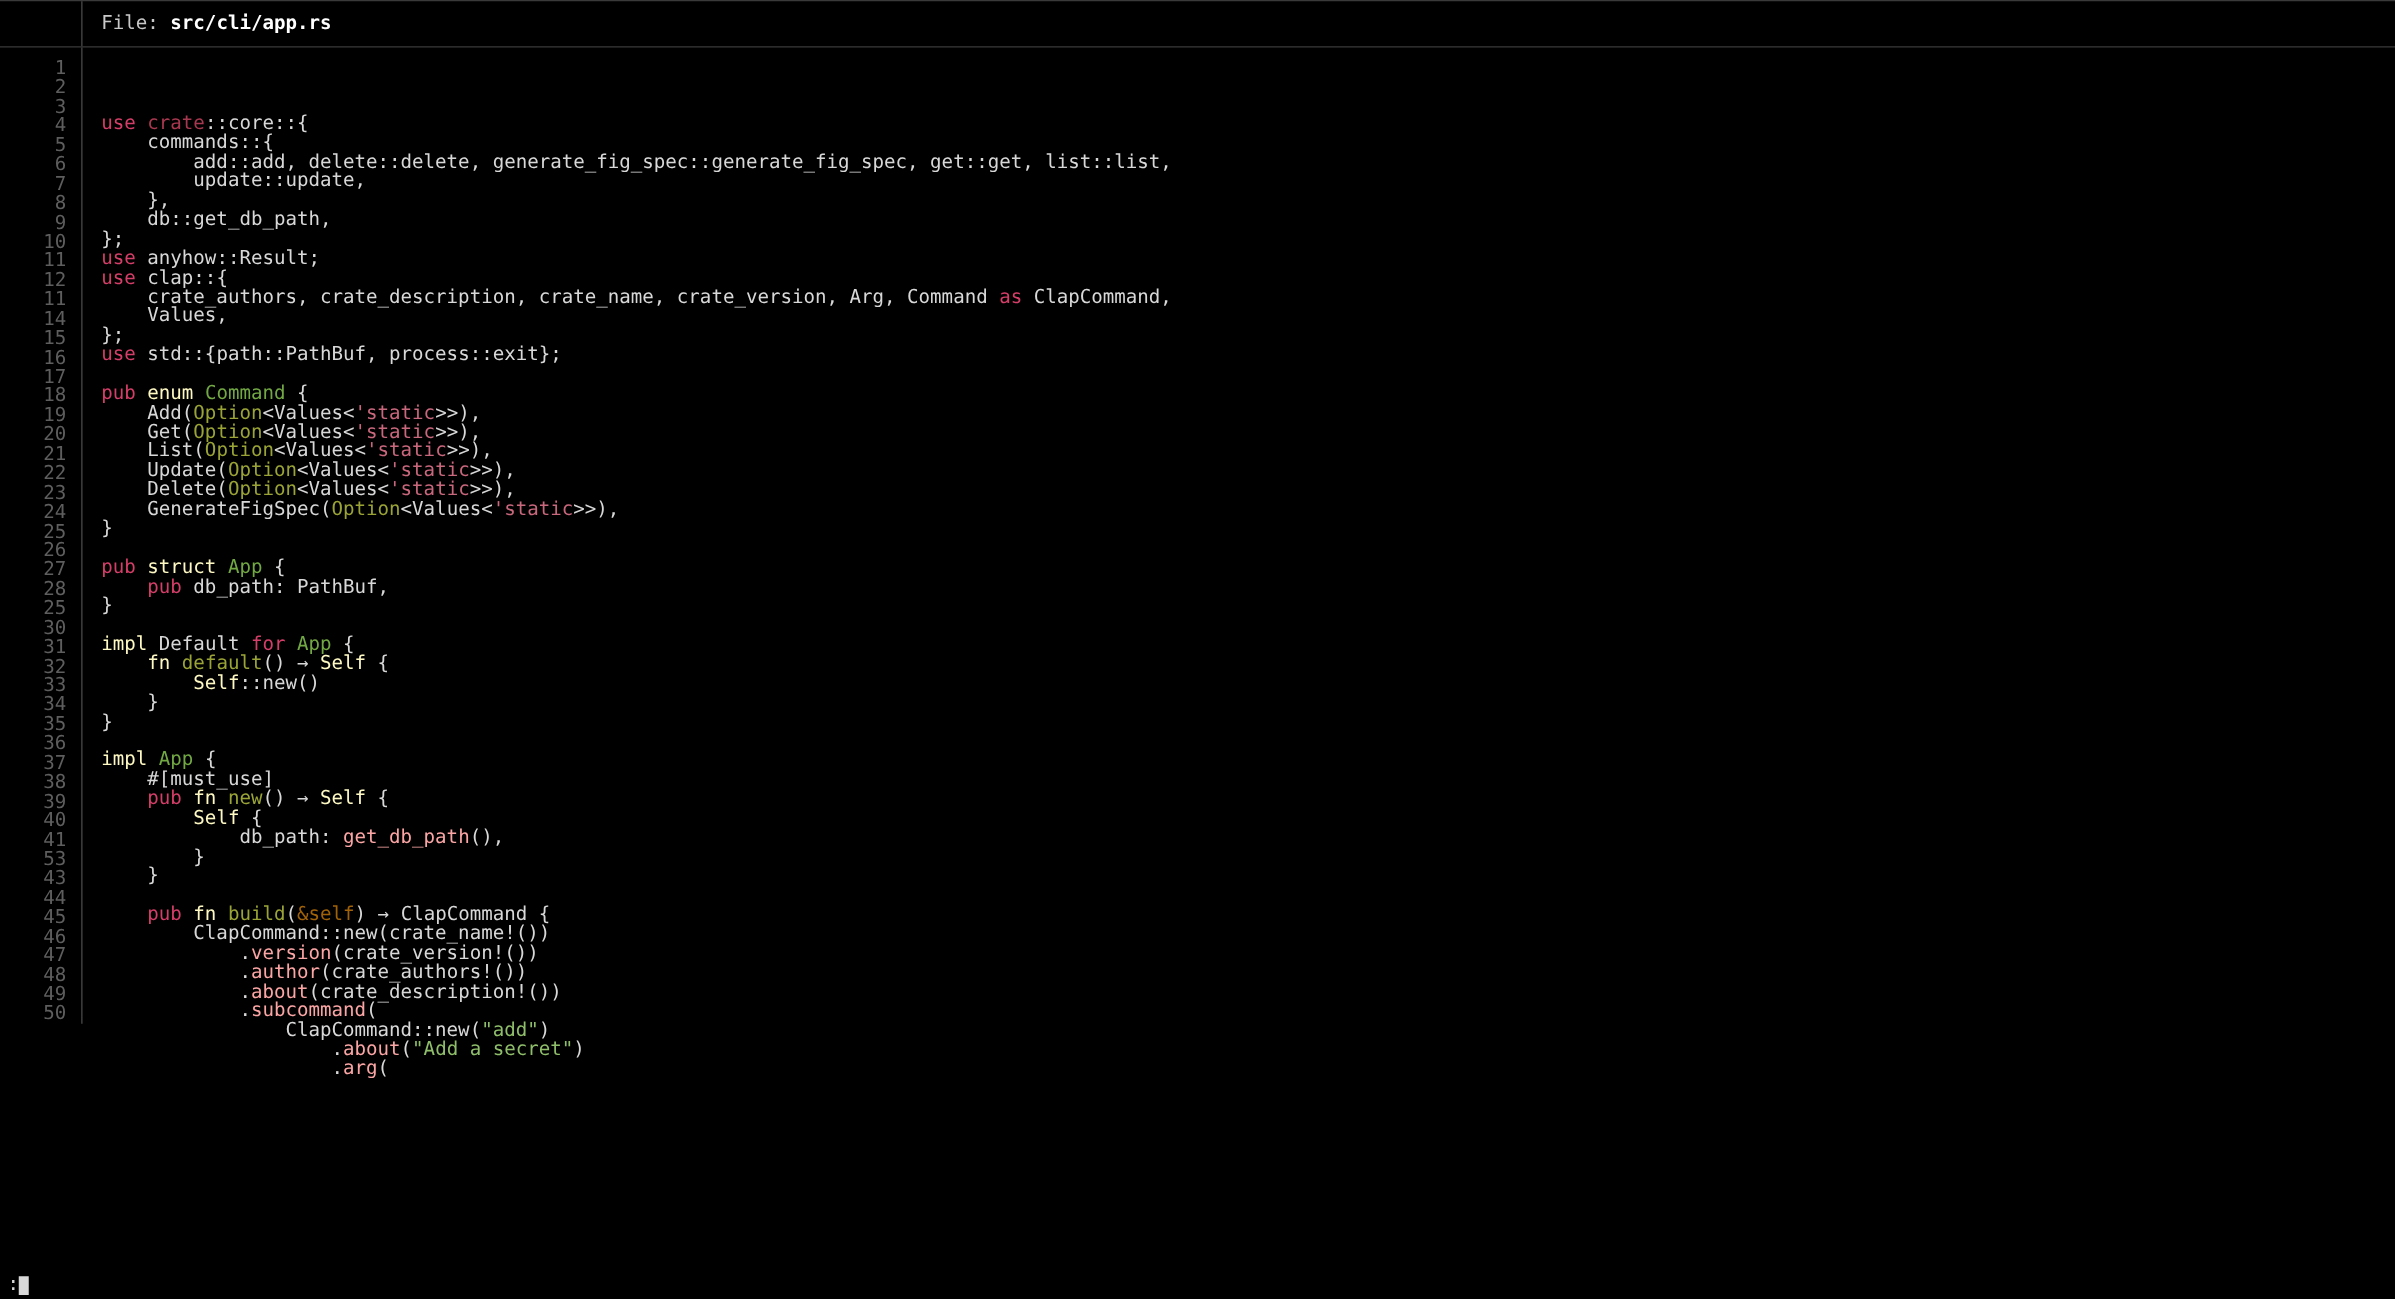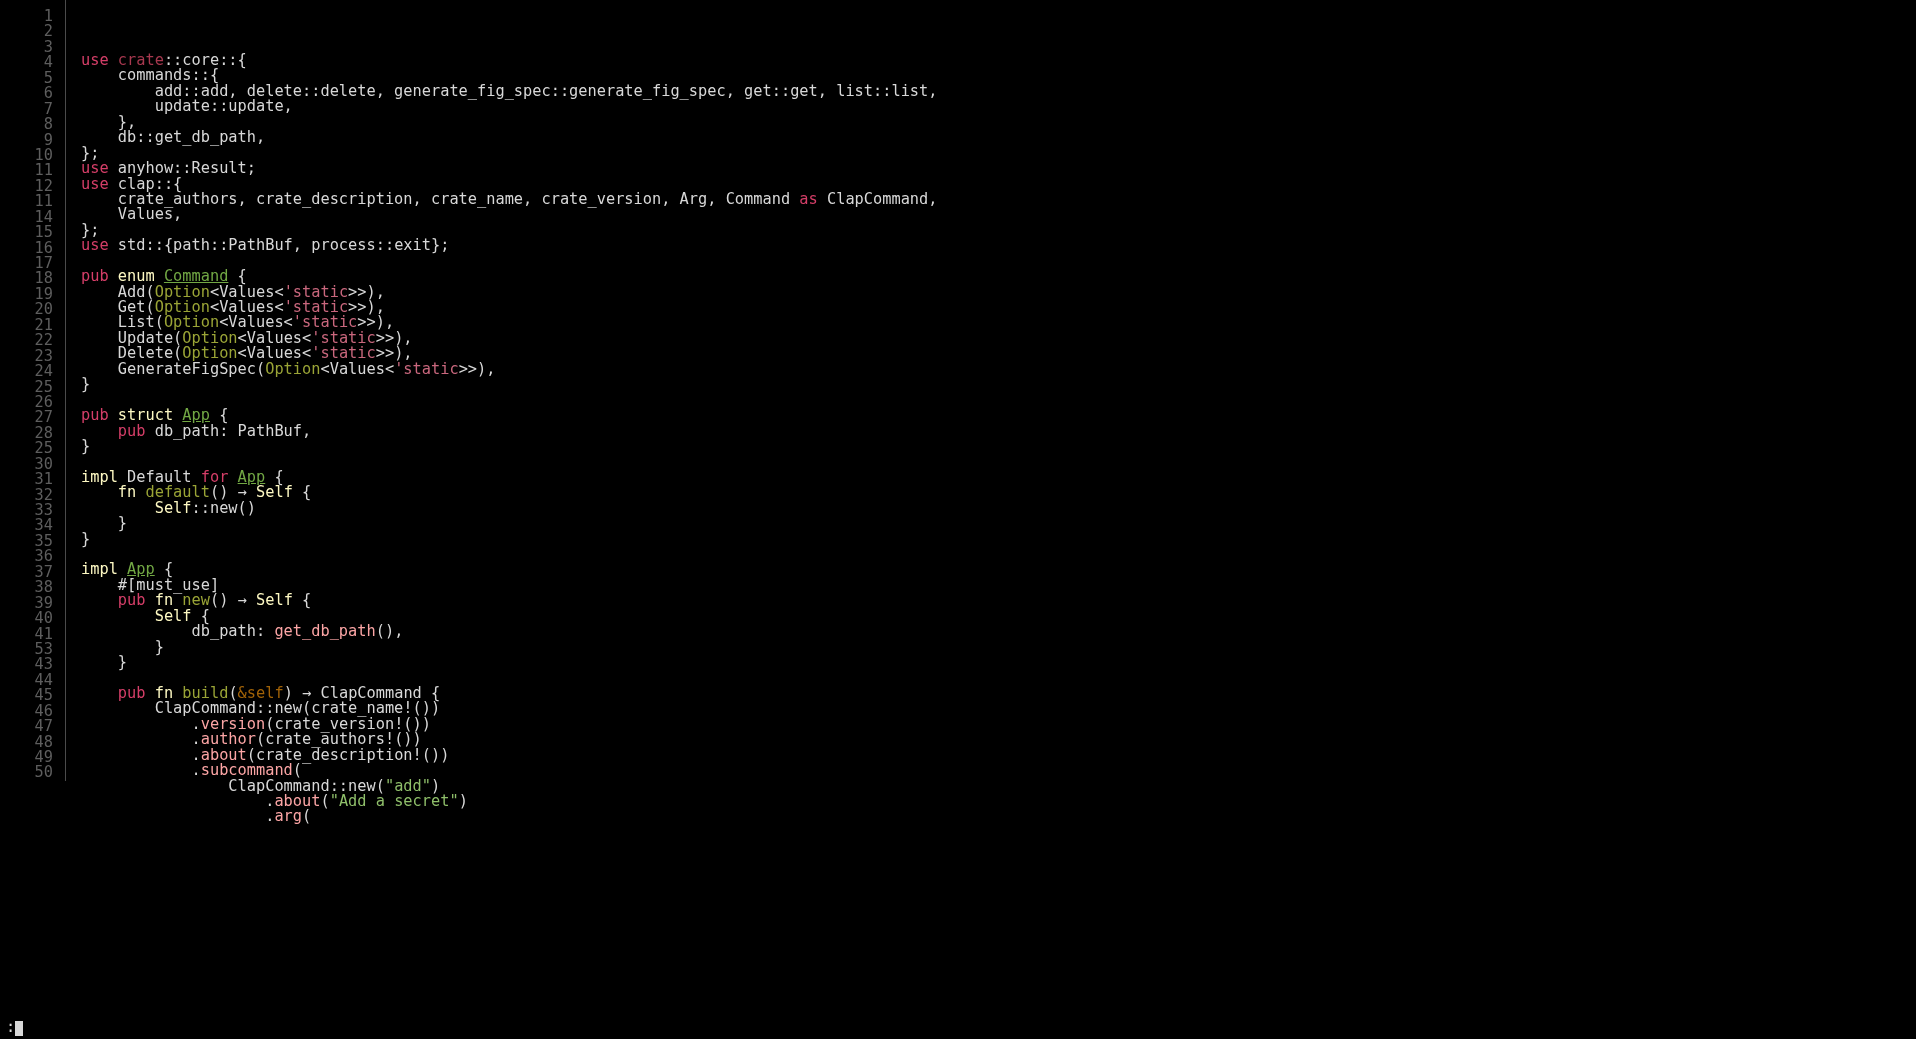--- a/index.html
+++ b/index.html
@@ -56,21 +56,21 @@
     padding-left: 15px;
     white-space: pre;
     overflow: hidden;
     margin-top: 44px;
   }
   .code .ln { height: 15.45px; white-space: pre; }
 
   
   .k  { color: #d53e68; }  
   .kc { color: #fef9c3; }  
-  .ty { color: #72a844; text-decoration: underline; }  
+  .ty { color: #72a844; }  
   .ot { color: #9aa436; }  
   .cr { color: #a8384f; }  
   .st { color: #c9677d; }  
   .fn { color: #fca5a5; }  
   .am { color: #a16207; }  
   .s  { color: #8fbf6a; }  
   .p  { color: #d8d8d8; }  
 
   
   .status {
@@ -88,20 +88,24 @@
     width: 8px; height: 15px;
     background: #d8d8d8;
     vertical-align: -3px;
   }
 </style>
 </head>
 <body>
 
 <div id="app">
 
+  <div class="hdr">
+    <div class="hdr-gutter"></div>
+    <div class="hdr-title"><span>File: </span><b>src/cli/app.rs</b></div>
+  </div>
 
   <div class="code-wrap">
     <div class="gutter" id="gutter">
         <div>1</div>
         <div>2</div>
         <div>3</div>
         <div>4</div>
         <div>5</div>
         <div>6</div>
         <div>7</div>

